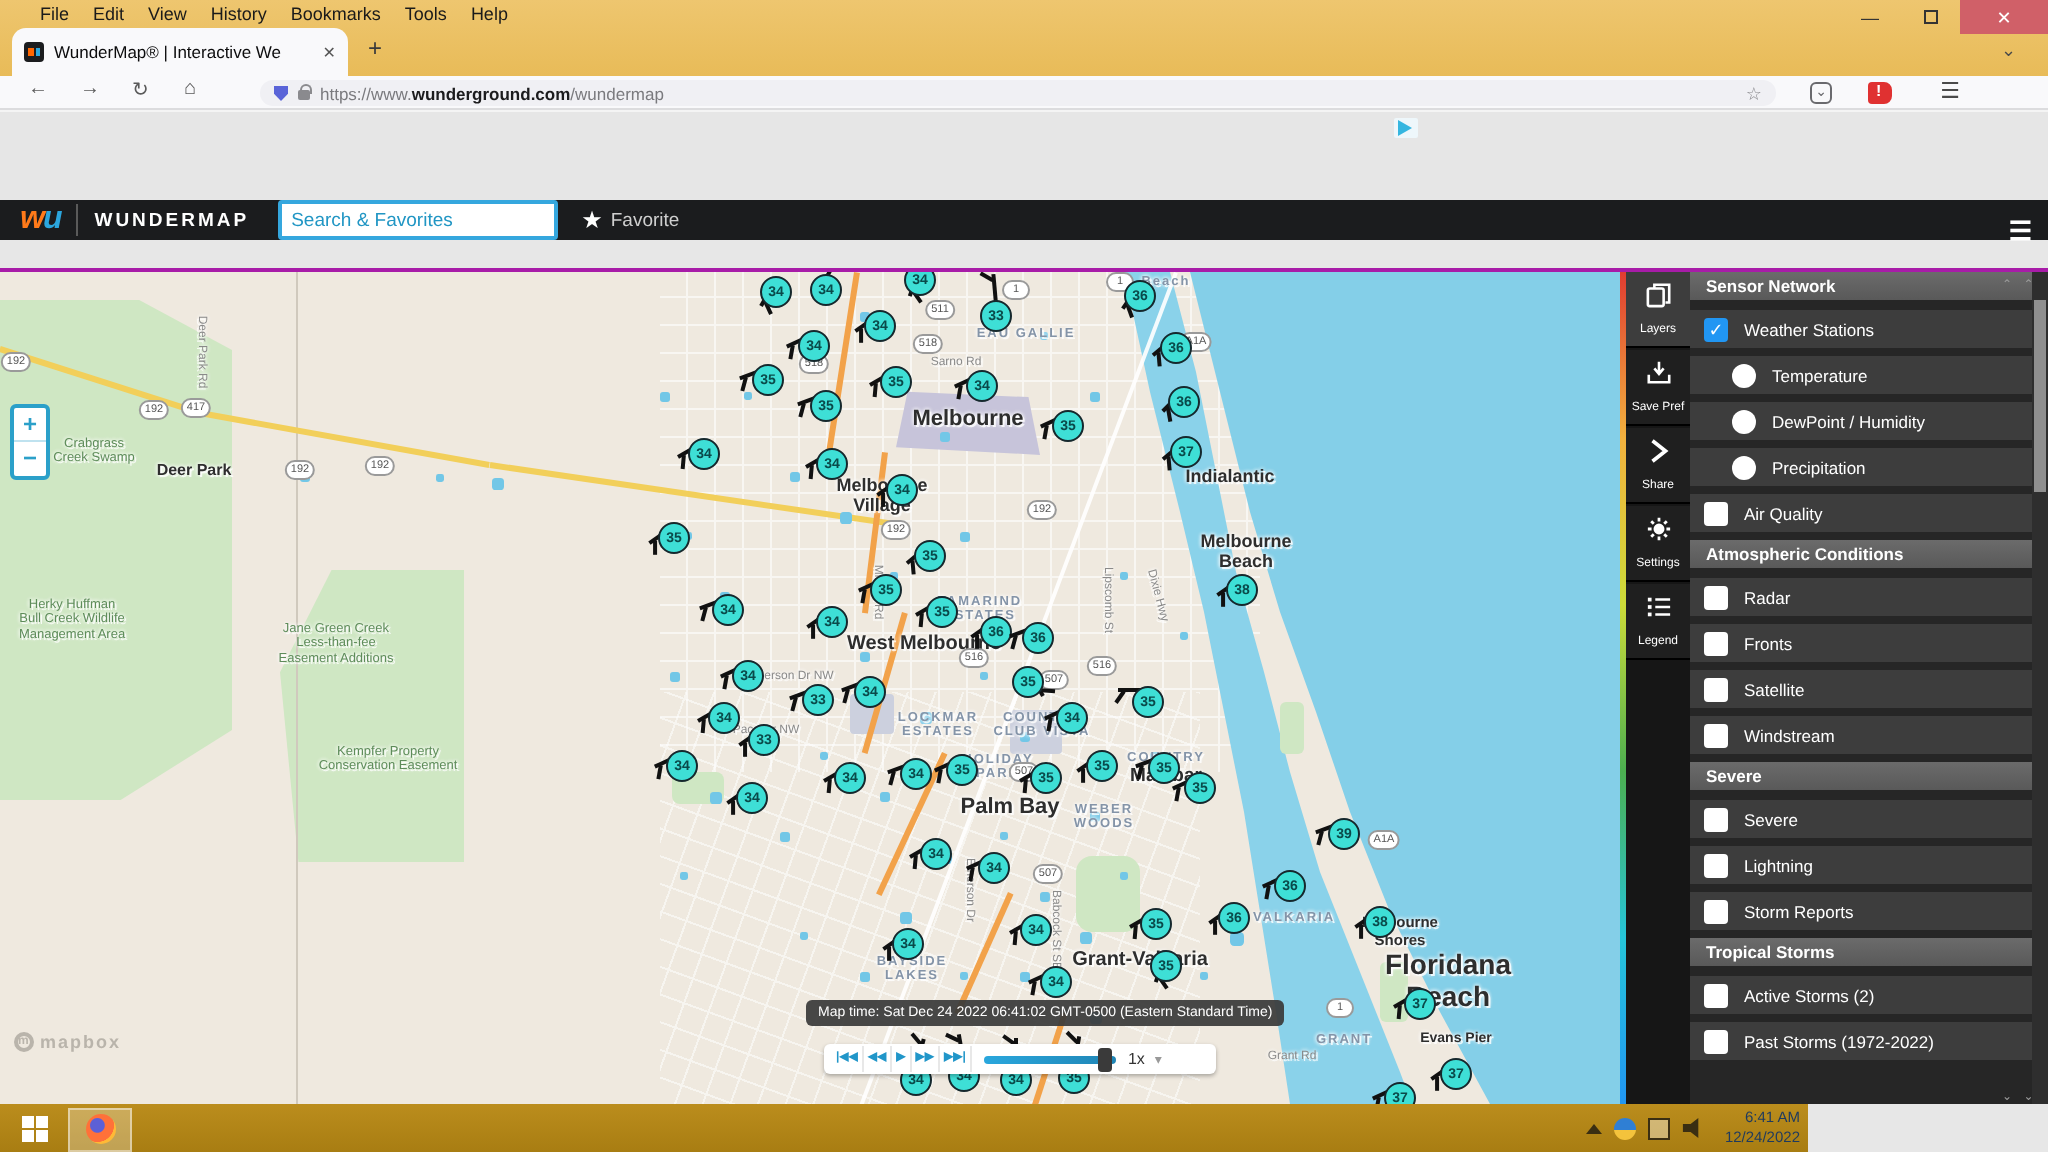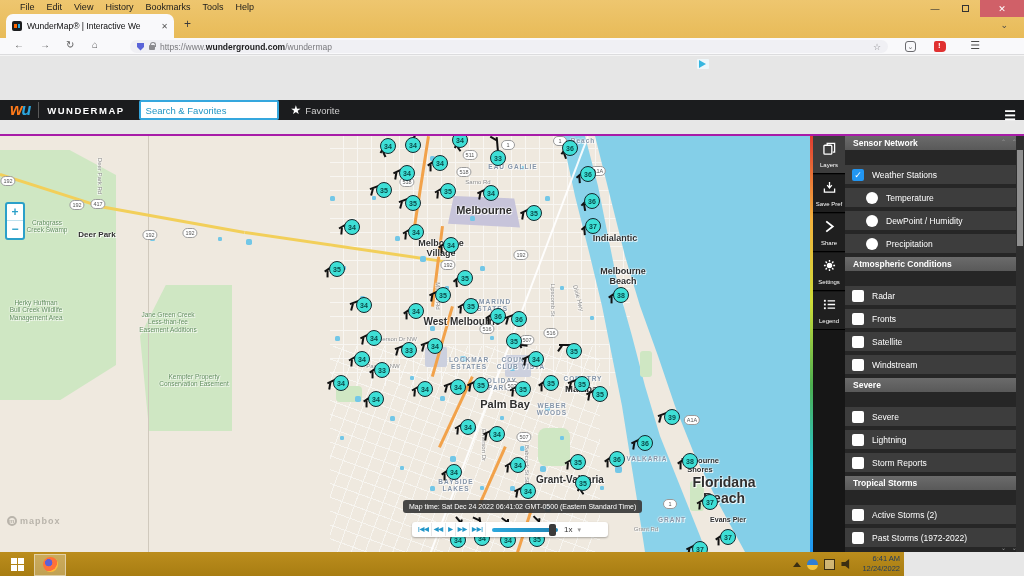--- a/index.html
+++ b/index.html
@@ -101,21 +101,21 @@
   #tb-speed { color:#333; font-size:8px; }
   #tb-caret { color:#999; font-size:7px; margin-left:3px; }
 
   
   #side-tabs { position:absolute; left:810px; top:136px; width:35px; height:416px; background:#161616; }
   #rainbow { position:absolute; left:0; top:0; width:3px; height:416px; background:linear-gradient(180deg,#e03c31,#f3b23e,#cddc39,#4caf50,#26c6da,#2196f3); }
   .side-tab { position:absolute; left:3px; width:32px; height:38px; background:#1f1f1f; border-bottom:1px solid #000; display:flex; flex-direction:column; align-items:center; justify-content:center; gap:3px; }
   .side-tab.active { background:#3d3d3d; }
   .side-tab .tab-label { color:#fff; font-size:6px; text-align:center; line-height:1.1; }
   #panel { position:absolute; left:845px; top:136px; width:179px; height:416px; background:#262626; overflow:hidden; }
-  .sec-header { height:14px; background:linear-gradient(#6b6b6b,#595959); color:#fff; font-size:8.5px; font-weight:bold; padding:2px 0 0 8px; margin-bottom:15px; }
+  .sec-header { height:14px; background:linear-gradient(#6b6b6b,#595959); color:#fff; font-size:8.5px; font-weight:bold; padding:2px 0 0 8px; margin-bottom:5px; }
   .panel-row { height:19px; background:#3d3d3d; margin-bottom:4px; display:flex; align-items:center; padding-left:7px; gap:8px; color:#fff; font-size:8.5px; }
   .panel-row.indent { padding-left:21px; }
   .cbx { width:12px; height:12px; background:#fff; border-radius:2px; flex:none; text-align:center; line-height:12px; font-size:9px; color:#fff; }
   .cbx.checked { background:#2196f3; }
   .rad { width:12px; height:12px; background:#fff; border-radius:50%; flex:none; position:relative; }
   .rad.checked::after { content:""; position:absolute; left:2px; top:2px; width:8px; height:8px; border-radius:50%; background:#29b0e8; }
   #panel-scroll { position:absolute; left:1016px; top:136px; width:8px; height:416px; background:#2e2e2e; }
   #panel-thumb { position:absolute; left:1px; top:14px; width:6px; height:96px; background:#8f8f8f; }
   .scroll-carets { position:absolute; color:#9a9a9a; font-size:6px; letter-spacing:2px; }
 
@@ -675,20 +675,24 @@
         <span>Temperature</span>
       </div>
       <div class="panel-row indent">
         <div class="rad"></div>
         <span>DewPoint / Humidity</span>
       </div>
       <div class="panel-row indent">
         <div class="rad"></div>
         <span>Precipitation</span>
       </div>
+      <div class="panel-row">
+        <div class="cbx"></div>
+        <span>Air Quality</span>
+      </div>
       <div class="sec-header">Atmospheric Conditions</div>
       <div class="panel-row">
         <div class="cbx"></div>
         <span>Radar</span>
       </div>
       <div class="panel-row">
         <div class="cbx"></div>
         <span>Fronts</span>
       </div>
       <div class="panel-row">

